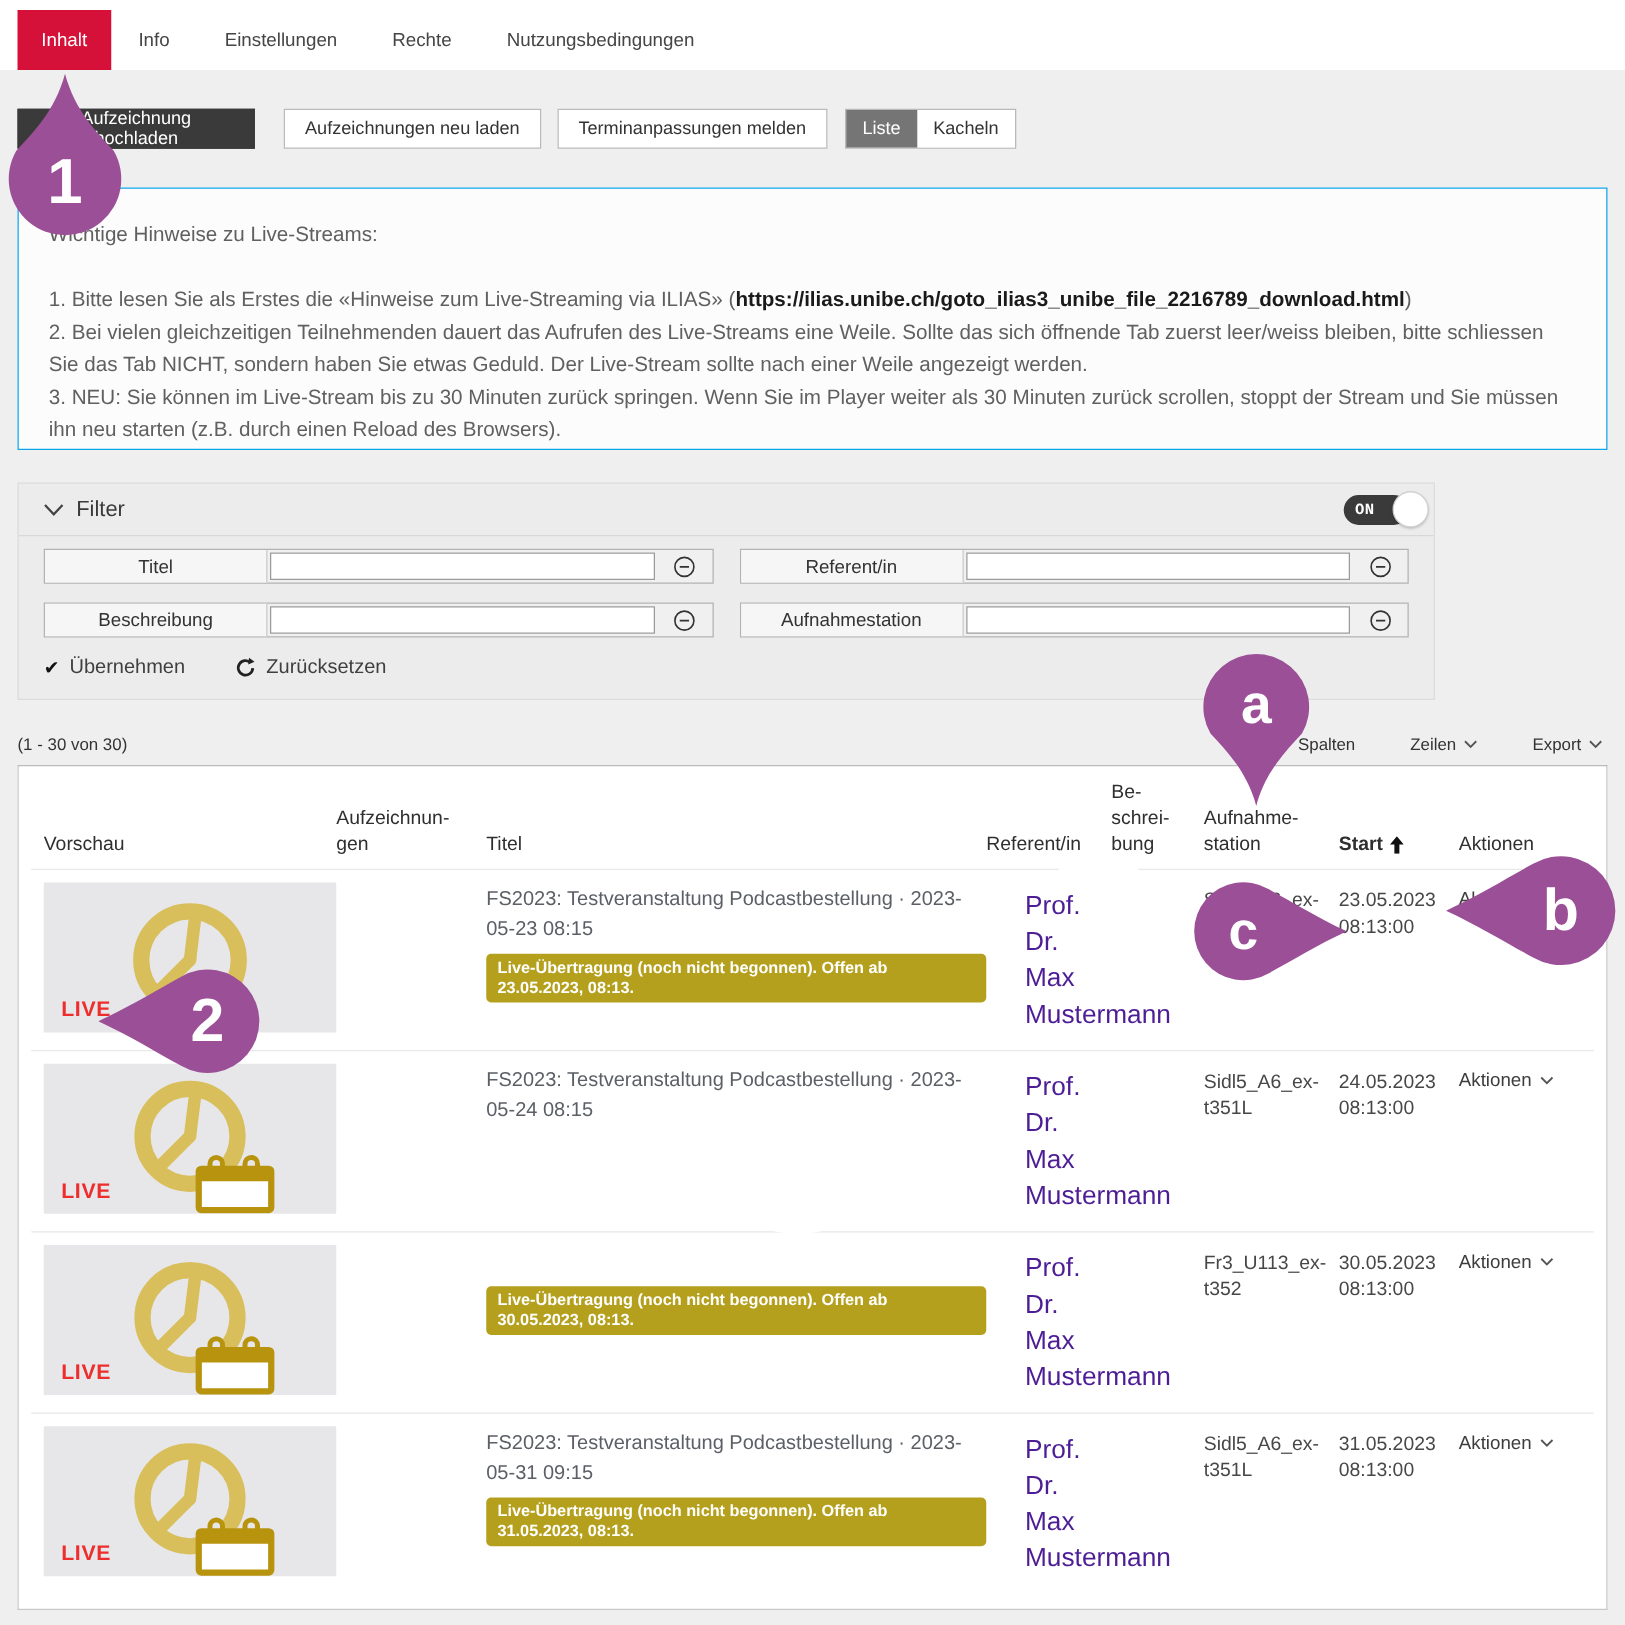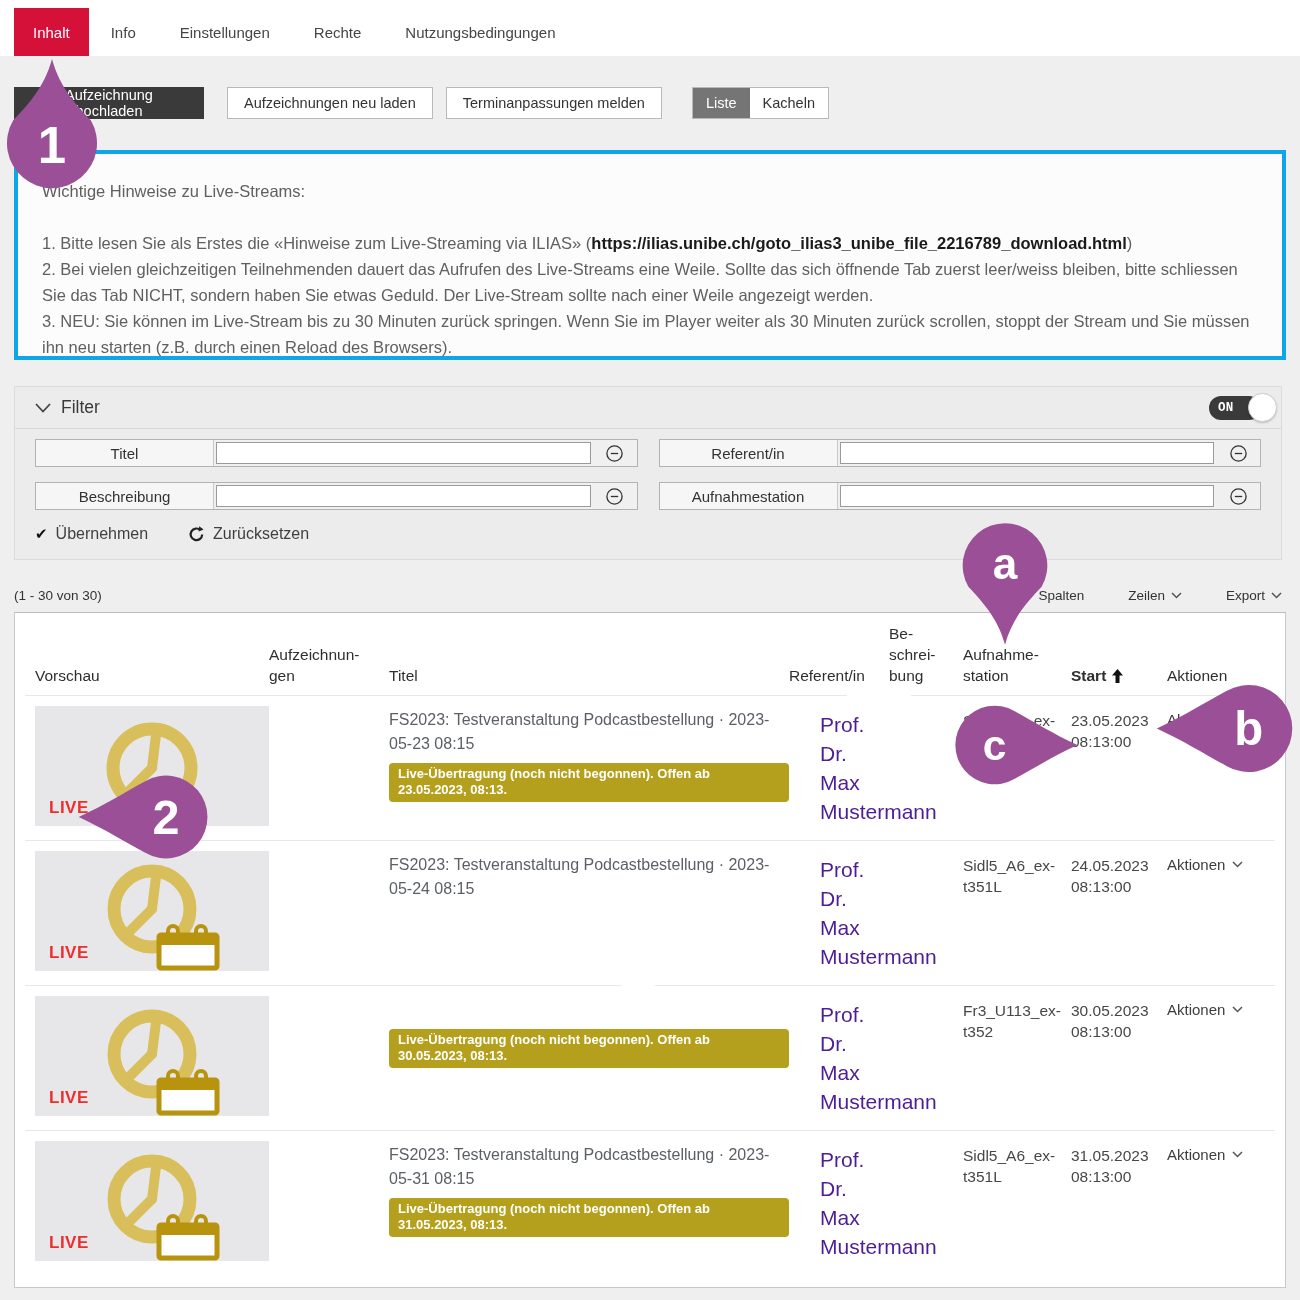--- a/index.html
+++ b/index.html
@@ -27,28 +27,28 @@
     height:32px; display:flex; align-items:center; padding:0 16px;
     font-size:14.5px; background:#fff; border:1px solid #b9b9b9; color:#333;
   }
   .btn.dark { background:#3a3a3a; color:#fff; border-color:#3a3a3a; width:190px; justify-content:flex-end; margin-right:10px;}
   .seg { display:flex; border:1px solid #b9b9b9; height:32px; }
   .seg-item { display:flex; align-items:center; padding:0 13px; font-size:14.5px; background:#fff; color:#333; }
   .seg-item.on { background:#757575; color:#fff; }
   
   .notice {
     position:absolute; left:14px; top:150px; width:1272px; height:210px;
-    background:#fcfcfc; border:4px solid #0ea5e9; padding:24px 24px 0 24px;
+    background:#fcfcfc; border:1px solid #0ea5e9; padding:24px 24px 0 24px;
     font-size:16.5px; line-height:26px; color:#606060;
   }
   .notice-title { margin-bottom:26px; }
   .notice a.link { color:#1a1a1a; font-weight:700; text-decoration:none; }
   
   .filter-panel {
-    position:absolute; left:14px; top:386px; width:1268px; height:174px;
+    position:absolute; left:14px; top:386px; width:1134px; height:174px;
     background:#ececec; border:1px solid #dcdcdc;
   }
   .filter-head { height:42px; display:flex; align-items:center; padding:0 16px 0 20px; border-bottom:1px solid #d8d8d8;}
   .filter-title { font-size:17.5px; color:#3a3a3a; margin-left:10px; }
   .toggle { margin-left:auto; position:relative; width:56px; height:26px; cursor:pointer;font-family:Liberation Mono, monospace;}
   .toggle-pill { position:absolute; left:0; top:1px; width:52px; height:24px; background:#3a3a3a; border-radius:13px;
     color:#fff; font-size:12.5px; font-weight:700; display:flex; align-items:center; padding-left:9px; letter-spacing:.3px;}
   .toggle-knob { position:absolute; right:-12px; top:-2px; width:29px; height:29px; background:#fff;
     border:1px solid #cfcfcf; border-radius:50%; box-shadow:0 1px 2px rgba(0,0,0,.2); }
   .filter-body { position:relative; padding:10px 20px 0 20px; }
@@ -108,21 +108,21 @@
     </div>
   <div class="tab">
       <span>Nutzungsbedingungen</span>
     </div>
 </div>
 
 <div class="toolbar">
   <button class="btn dark">Aufzeichnung hochladen</button>
   <button class="btn">Aufzeichnungen neu laden</button>
   <button class="btn">Terminanpassungen melden</button>
-  <div class="seg" style="margin-left:17px;">
+  <div class="seg" style="margin-left:1px;">
     <div class="seg-item on">Liste</div>
     <div class="seg-item">Kacheln</div>
   </div>
 </div>
 
 <div class="notice">
   <div class="notice-title">Wichtige Hinweise zu Live-Streams:</div>
   <div><span>1. Bitte lesen Sie als Erstes die «Hinweise zum Live-Streaming via ILIAS» (</span><a class="link" href="#">https://ilias.unibe.ch/goto_ilias3_unibe_file_2216789_download.html</a><span>)</span></div>
   <div>2. Bei vielen gleichzeitigen Teilnehmenden dauert das Aufrufen des Live-Streams eine Weile. Sollte das sich öffnende Tab zuerst leer/weiss bleiben, bitte schliessen Sie das Tab NICHT, sondern haben Sie etwas Geduld. Der Live-Stream sollte nach einer Weile angezeigt werden.</div>
   <div>3. NEU: Sie können im Live-Stream bis zu 30 Minuten zurück springen. Wenn Sie im Player weiter als 30 Minuten zurück scrollen, stoppt der Stream und Sie müssen ihn neu starten (z.B. durch einen Reload des Browsers).</div>
@@ -351,21 +351,21 @@
           <rect x="133" y="23" width="10" height="15" rx="5" fill="#e7e7ea" stroke="#b8940e" stroke-width="4" transform="translate(0,52)"></rect>
           <rect x="161" y="23" width="10" height="15" rx="5" fill="#e7e7ea" stroke="#b8940e" stroke-width="4" transform="translate(0,52)"></rect>
           <rect x="124" y="84" width="58" height="33" rx="2" fill="#fff" stroke="#b8940e" stroke-width="5"></rect>
           <rect x="124" y="84" width="58" height="10" fill="#b8940e"></rect>
         </svg>
         <span class="live-label">LIVE</span>
       </div>
     </div>
     <div></div>
     <div class="title-cell">
-      <span>FS2023: Testveranstaltung Podcastbestellung · 2023-05-31 08:15</span><br>
+      <span>FS2023: Testveranstaltung Podcastbestellung · 2023-05-31 09:15</span><br>
       <span class="badge">Live-Übertragung (noch nicht begonnen). Offen ab 31.05.2023, 08:13.</span>
     </div>
     <div class="ref-cell">Prof. Dr. Max Mustermann</div>
     <div></div>
     <div class="sta-cell pre">Sidl5_A6_ex-
 t351L</div>
     <div class="start-cell pre">31.05.2023
 08:13:00</div>
     <div class="act-cell">
         <span>Aktionen</span>

